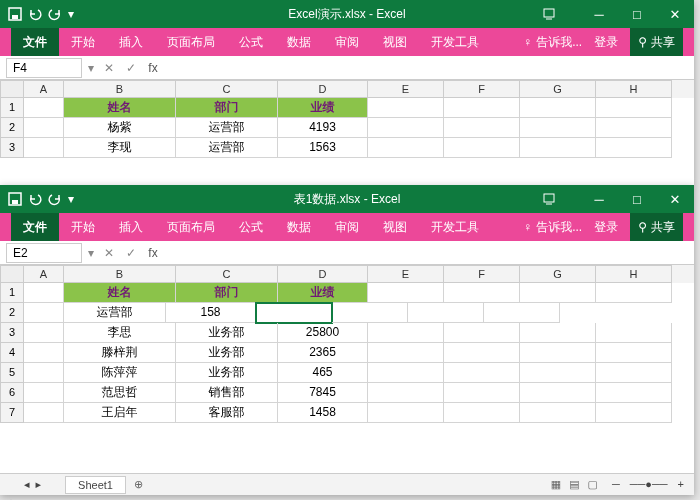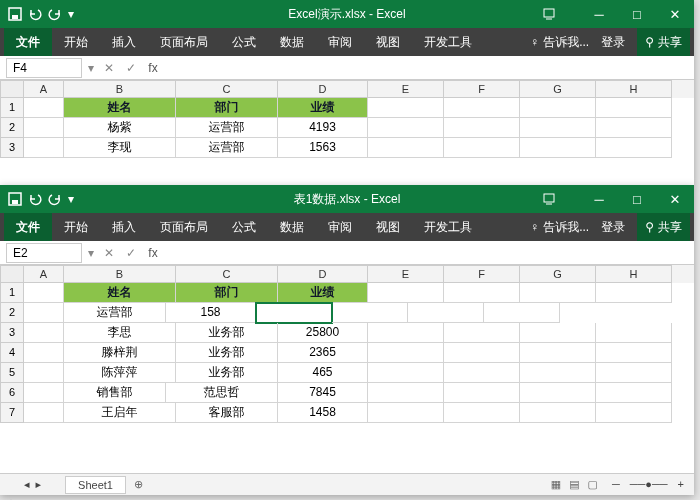--- a/index.html
+++ b/index.html
@@ -5,40 +5,40 @@
 *{box-sizing:border-box;margin:0;padding:0;font-family:"Microsoft YaHei",sans-serif}
 body{background:#e6e6e6;width:700px;height:500px;overflow:hidden}
 .win{position:absolute;background:#fff;box-shadow:0 2px 8px rgba(0,0,0,0.3)}
 .w1{left:0;top:0;width:694px;height:185px}
 .w2{left:0;top:185px;width:694px;height:310px}
 .titlebar{background:#0e7a3e;height:28px;display:flex;align-items:center;color:#fff;font-size:12px;position:relative}
 .qat{display:flex;gap:6px;padding:0 8px;align-items:center}
 .title-txt{position:absolute;left:50%;transform:translateX(-50%);font-size:12px}
 .winctl{margin-left:auto;display:flex}
 .winctl span{width:38px;text-align:center;font-size:13px}
-.ribbon{background:#404040;height:28px;display:flex;align-items:center;padding:0 4px;color:#fff;font-size:12px}
+.ribbon{background:#ec4899;height:28px;display:flex;align-items:center;padding:0 11px;color:#fff;font-size:12px}
 .tab{padding:0 12px;height:28px;display:flex;align-items:center}
 .tab.file{background:#0b5f30;font-weight:bold}
 .ribsp{margin-left:auto;display:flex;align-items:center;gap:4px}
 .bulb{font-size:12px}
 .share{background:#0b5f30;padding:0 8px;height:28px;display:flex;align-items:center;gap:4px}
 .formulabar{height:24px;display:flex;align-items:center;border-bottom:1px solid #ccc;background:#fff;font-size:12px}
 .nbox{width:76px;border:1px solid #ccc;margin:2px 2px 2px 6px;height:20px;padding:0 6px;display:flex;align-items:center;background:#fff}
 .fbtn{width:22px;text-align:center;color:#888}
 .fbtn.fx{color:#555}
 .finput{flex:1;border:none;height:20px;padding:0 4px;outline:none}
 .grid{position:relative;background:#fff}
 .colhdr{display:flex;height:18px;font-size:11px;color:#333;background:#f3f3f3}
 .corner{width:24px;border:1px solid #ccc;background:#eee}
 .ch{border:1px solid #ccc;border-left:none;text-align:center;line-height:16px}
 .rows{max-height:calc(100% - 18px);overflow:hidden}
 .row{display:flex;height:20px;font-size:12px}
 .rh{width:24px;border:1px solid #ccc;border-top:none;background:#f3f3f3;text-align:center;line-height:18px;font-size:11px}
 .cell{border-right:1px solid #d4d4d4;border-bottom:1px solid #d4d4d4;text-align:center;line-height:18px;overflow:hidden}
-.hdr-cell{background:#8bc34a;color:#0f172a;font-weight:bold}
+.hdr-cell{background:#8bc34a;color:#701a75;font-weight:bold}
 .sel{outline:2px solid #107c41;outline-offset:-1px}
 .status{position:absolute;bottom:0;left:0;right:0;height:22px;background:#f3f3f3;border-top:1px solid #ccc;display:flex;align-items:center;font-size:11px;color:#444}
 .sheettab{background:#fff;border:1px solid #ccc;padding:2px 12px;margin-left:24px}
 .plus{padding:0 8px;color:#666}
 .stsp{margin-left:auto;display:flex;gap:10px;padding-right:10px}
 .vbtns span{padding:0 4px;color:#666}
 .cursor{position:absolute;font-size:14px}
 svg{display:block}
 </style>
 </head>
@@ -290,22 +290,22 @@
           <div class="cell" style="width:102px">业务部</div>
           <div class="cell" style="width:90px">465</div>
           <div class="cell" style="width:76px"></div>
           <div class="cell" style="width:76px"></div>
           <div class="cell" style="width:76px"></div>
           <div class="cell" style="width:76px"></div>
         </div>
         <div class="row">
           <div class="rh">6</div>
           <div class="cell" style="width:40px"></div>
+          <div class="cell" style="width:112px">范思哲</div>
           <div class="cell" style="width:102px">销售部</div>
-          <div class="cell" style="width:112px">范思哲</div>
           <div class="cell" style="width:90px">7845</div>
           <div class="cell" style="width:76px"></div>
           <div class="cell" style="width:76px"></div>
           <div class="cell" style="width:76px"></div>
           <div class="cell" style="width:76px"></div>
         </div>
         <div class="row">
           <div class="rh">7</div>
           <div class="cell" style="width:40px"></div>
           <div class="cell" style="width:112px">王启年</div>

